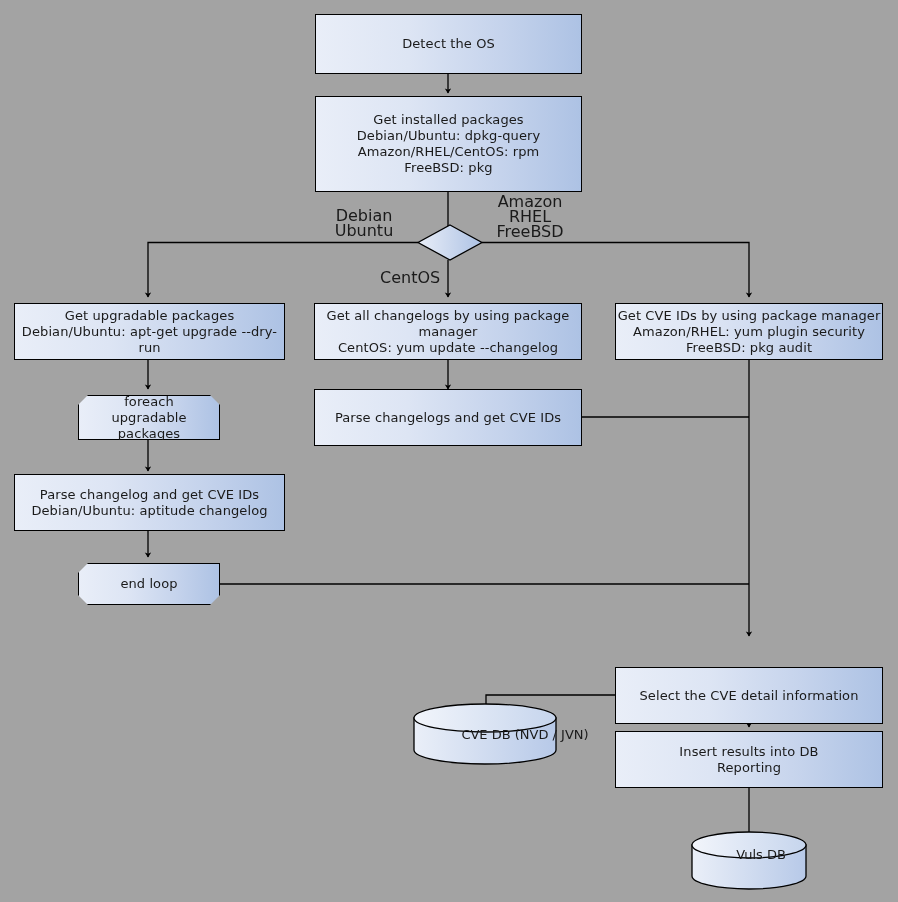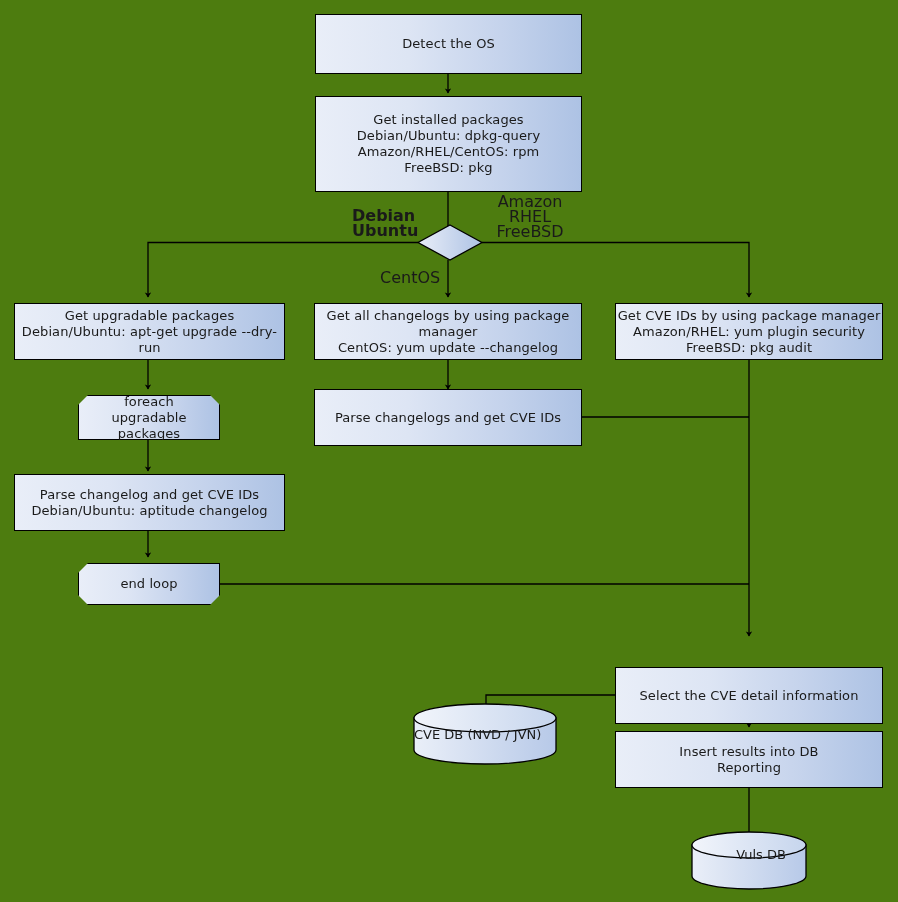--- a/index.html
+++ b/index.html
@@ -7,21 +7,21 @@
     padding: 0;
     background: #ffffff;
   }
   body {
     font-family: "DejaVu Sans", sans-serif;
   }
   #canvas {
     position: relative;
     width: 898px;
     height: 902px;
-    background: #4d7c0f;
+    background: #a3a3a3;
     overflow: hidden;
   }
   #wires {
     position: absolute;
     left: 0;
     top: 0;
     width: 898px;
     height: 902px;
     pointer-events: none;
   }
@@ -143,21 +143,21 @@
     <span>Detect the OS</span>
   </div>
 
   <div class="node proc" style="left:315px; top:96px; width:267px; height:96px;">
     <span>Get installed packages
 Debian/Ubuntu: dpkg-query
 Amazon/RHEL/CentOS: rpm
 FreeBSD: pkg</span>
   </div>
 
-  <div class="edge-label" style="left:352px; top:208px; width:60px; text-align:center;font-weight:bold;">Debian
+  <div class="edge-label" style="left:334px; top:208px; width:60px; text-align:center;">Debian
 Ubuntu</div>
 
   <div class="edge-label" style="left:494px; top:194px; width:72px; text-align:center;">Amazon
 RHEL
 FreeBSD</div>
 
   <div class="edge-label" style="left:380px; top:270px; width:56px; text-align:center;">CentOS</div>
 
   <div class="node proc" style="left:14px; top:303px; width:271px; height:57px;">
     <span>Get upgradable packages
@@ -195,17 +195,17 @@
 
   <div class="node proc" style="left:615px; top:639px; width:268px; height:57px;margin-top:28px;">
     <span>Select the CVE detail information</span>
   </div>
 
   <div class="node proc" style="left:615px; top:731px; width:268px; height:57px;">
     <span>Insert results into DB
 Reporting</span>
   </div>
 
-  <div class="db-label" style="left:414px; top:727px; width:114px;">CVE DB (NVD / JVN)</div>
+  <div class="db-label" style="left:414px; top:727px; width:142px;padding-left:40px;">CVE DB (NVD / JVN)</div>
 
   <div class="db-label" style="left:692px; top:847px; width:114px;padding-left:12px;">Vuls DB</div>
 
 </div>
 
 </body></html>

